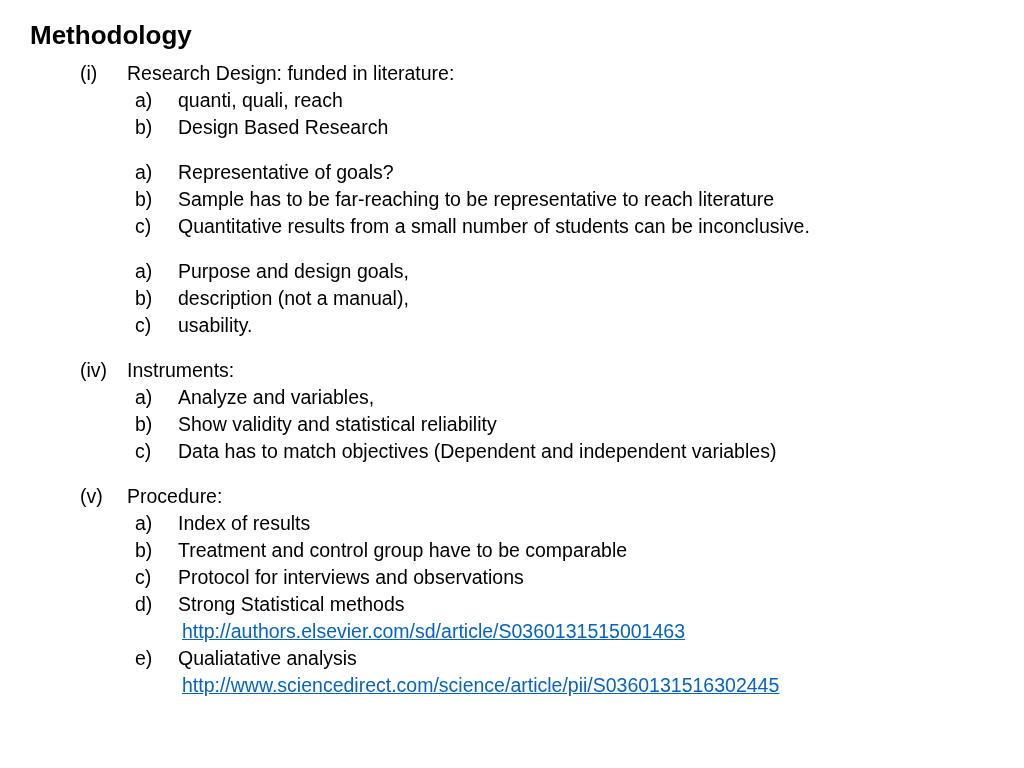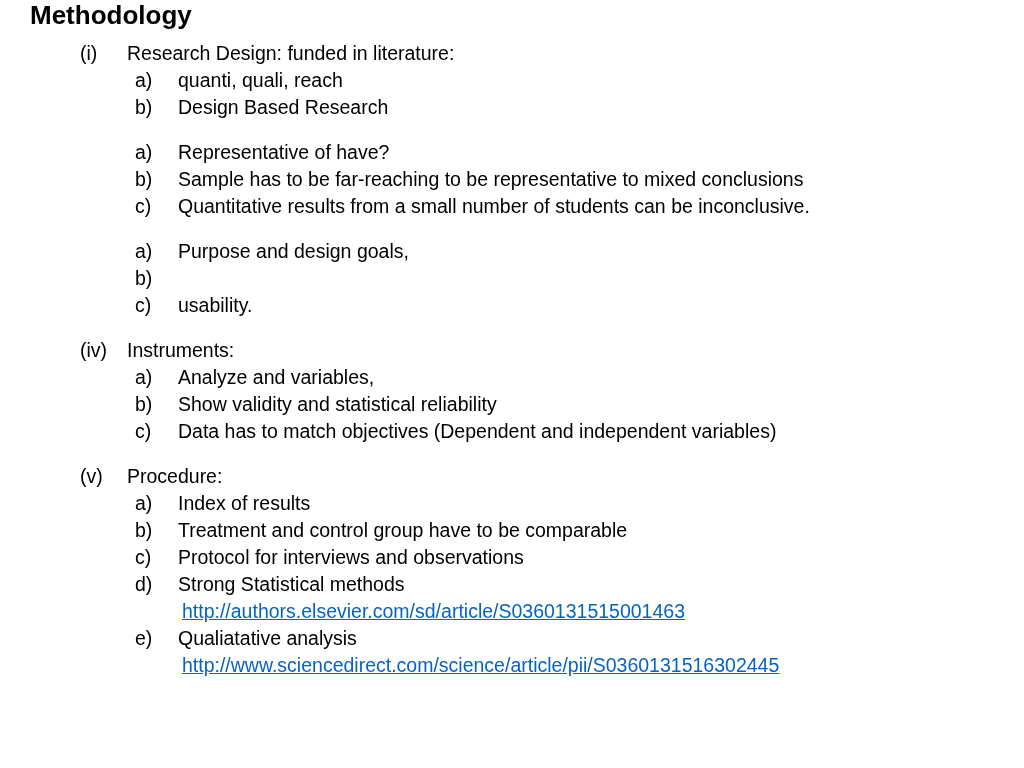--- a/index.html
+++ b/index.html
@@ -10,21 +10,21 @@
   .slide {
     position: relative;
     width: 868px;
     height: 768px;
     background: #ffffff;
     color: #000000;
     font-family: "Liberation Sans", sans-serif;
     font-size: 19.5px;
     overflow: hidden;
     box-sizing: border-box;
-    padding-top: 0;
+    padding-top: 20px;
   }
   .title {
     margin: 0 0 10px 30px;
     font-size: 26px;
     font-weight: 600;
     line-height: 30px;
     color: #000000;
   }
   .section {
     margin-top: 18px;
@@ -75,39 +75,40 @@
     </div>
     <div class="row item">
       <span class="letter">b)</span>
       <span class="text">Design Based Research</span>
     </div>
   </div>
 
   <div class="section">
     <div class="row item">
       <span class="letter">a)</span>
-      <span class="text">Representative of have?</span>
+      <span class="text">Representative of goals?</span>
     </div>
     <div class="row item">
       <span class="letter">b)</span>
-      <span class="text">Sample has to be far-reaching to be representative to mixed conclusions</span>
+      <span class="text">Sample has to be far-reaching to be representative to reach literature</span>
     </div>
     <div class="row item">
       <span class="letter">c)</span>
       <span class="text">Quantitative results from a small number of students can be inconclusive.</span>
     </div>
   </div>
 
   <div class="section">
     <div class="row item">
       <span class="letter">a)</span>
       <span class="text">Purpose and design goals,</span>
     </div>
     <div class="row item">
       <span class="letter">b)</span>
+      <span class="text">description (not a manual),</span>
     </div>
     <div class="row item">
       <span class="letter">c)</span>
       <span class="text">usability.</span>
     </div>
   </div>
 
   <div class="section">
     <div class="row head">
       <span class="numeral">(iv)</span>

